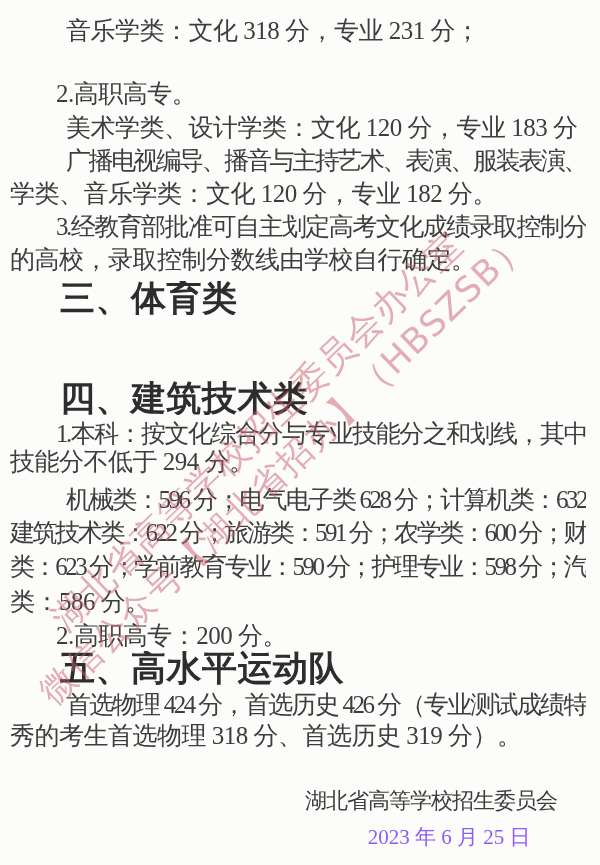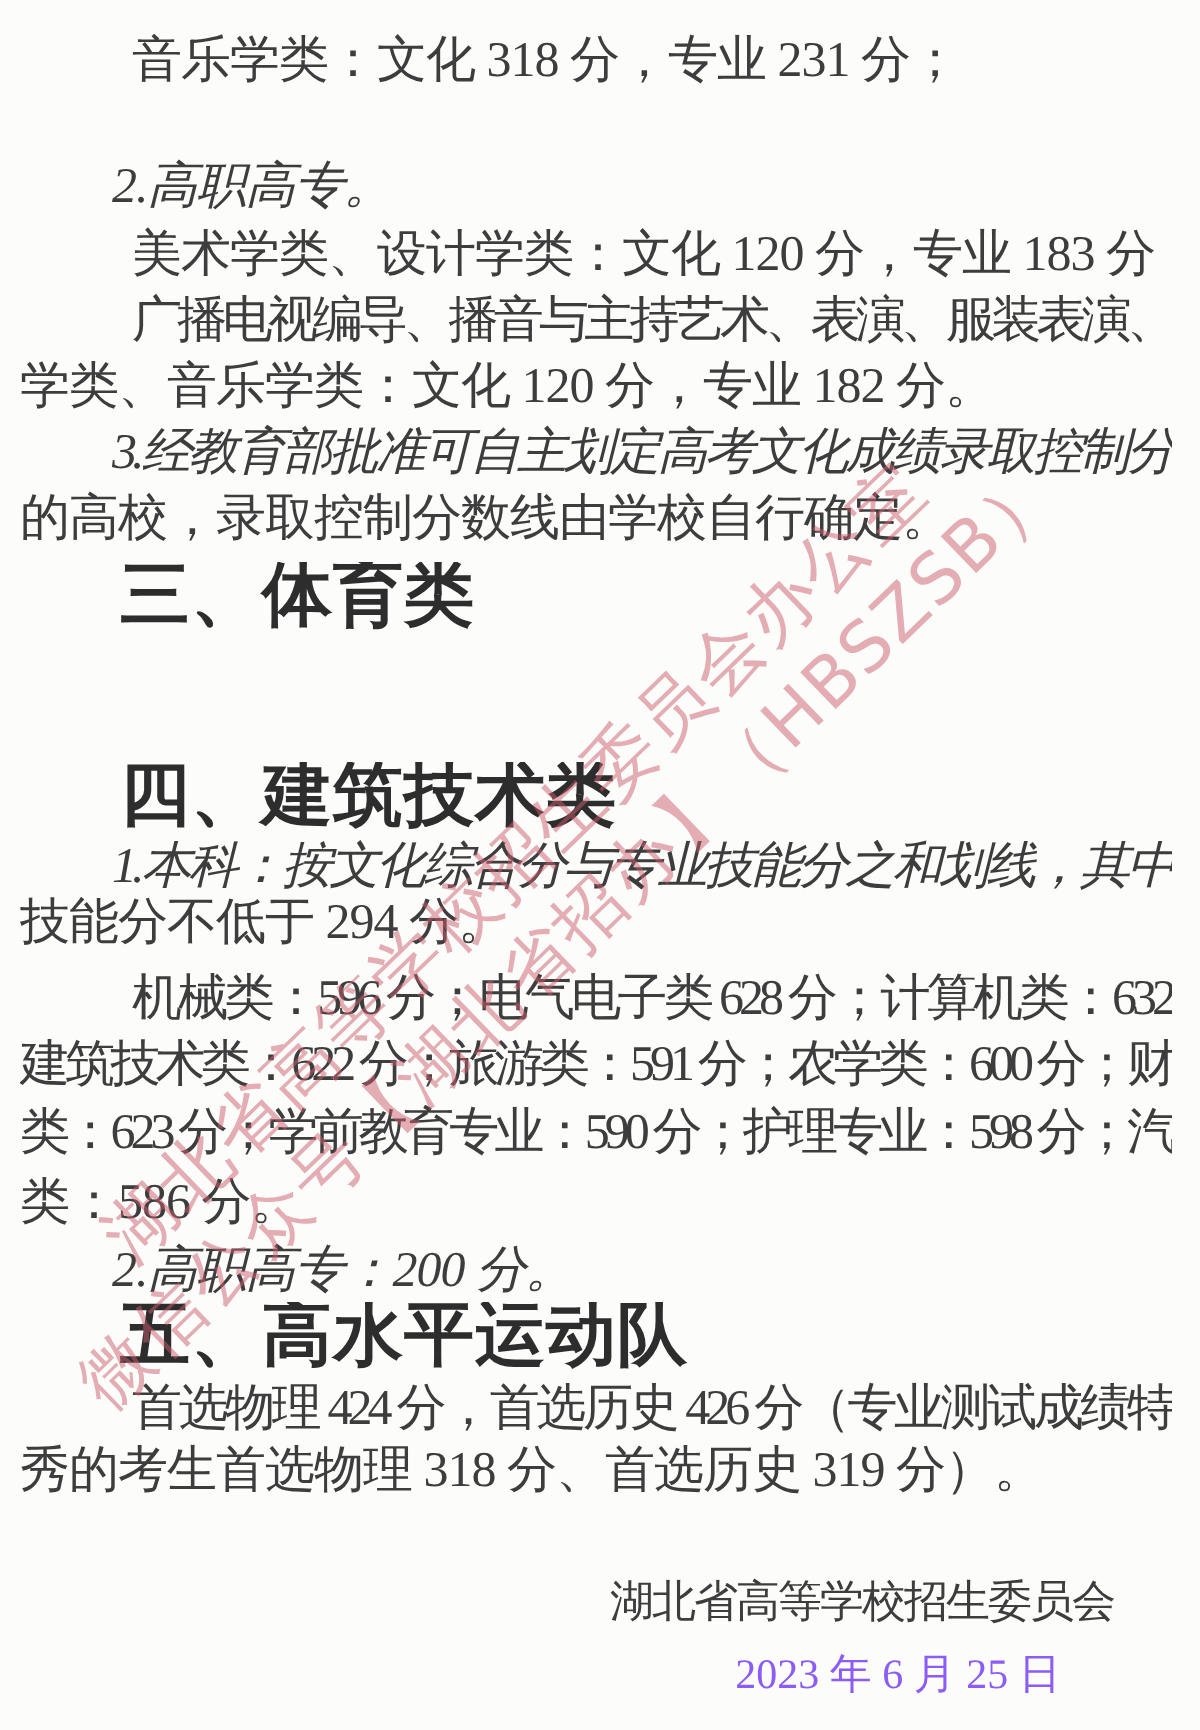--- a/index.html
+++ b/index.html
@@ -9,21 +9,21 @@
     font-family:"Liberation Serif","DejaVu Serif",serif;
   }
   .page{position:absolute;inset:0;}
   
   .ln{
     position:absolute;left:10px;right:14px;height:34px;line-height:34px;
     font-size:25px;color:#3d3d3d;white-space:nowrap;overflow:hidden;
     letter-spacing:-0.5px;
   }
   .ind{text-indent:56px;}
-  .ind-num{text-indent:46px;font-style:italic;}
+  .ind-num{text-indent:46px;}
   .fill{
     white-space:normal;text-align:justify;text-align-last:justify;
     letter-spacing:-2.5px;
   }
   .heading{
     font-family:"DejaVu Sans","Liberation Sans",sans-serif;
     font-weight:bold;color:#2d2d2d;font-size:35px;text-indent:50px;
     letter-spacing:0.5px;
   }
   

